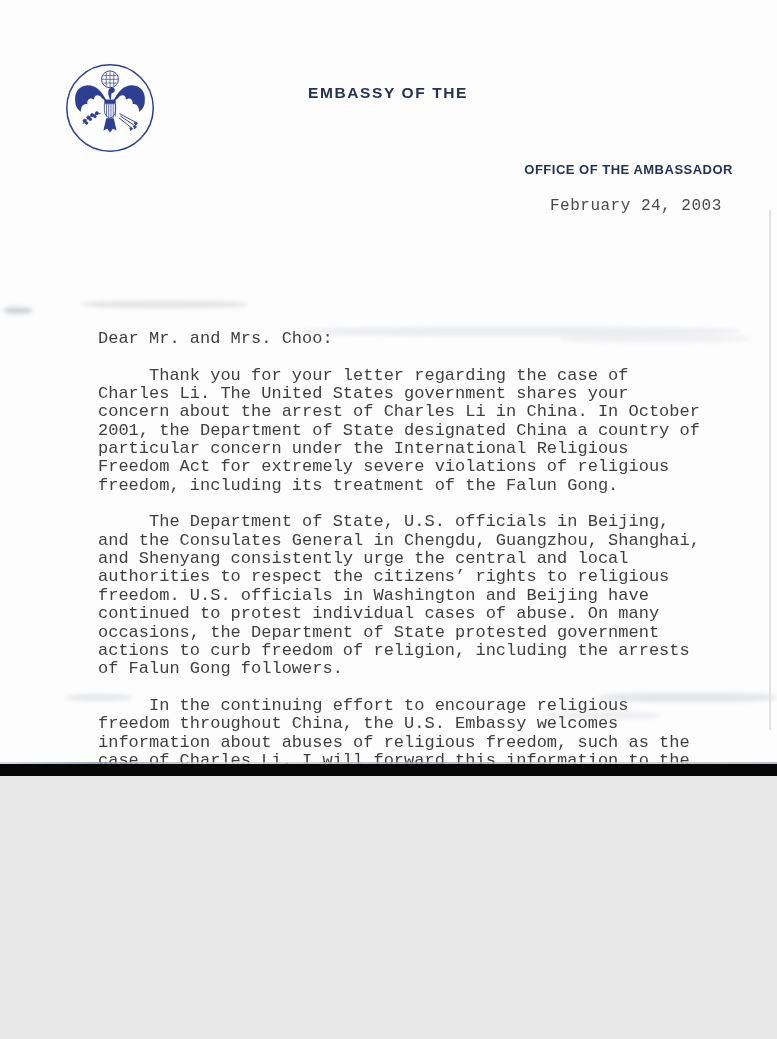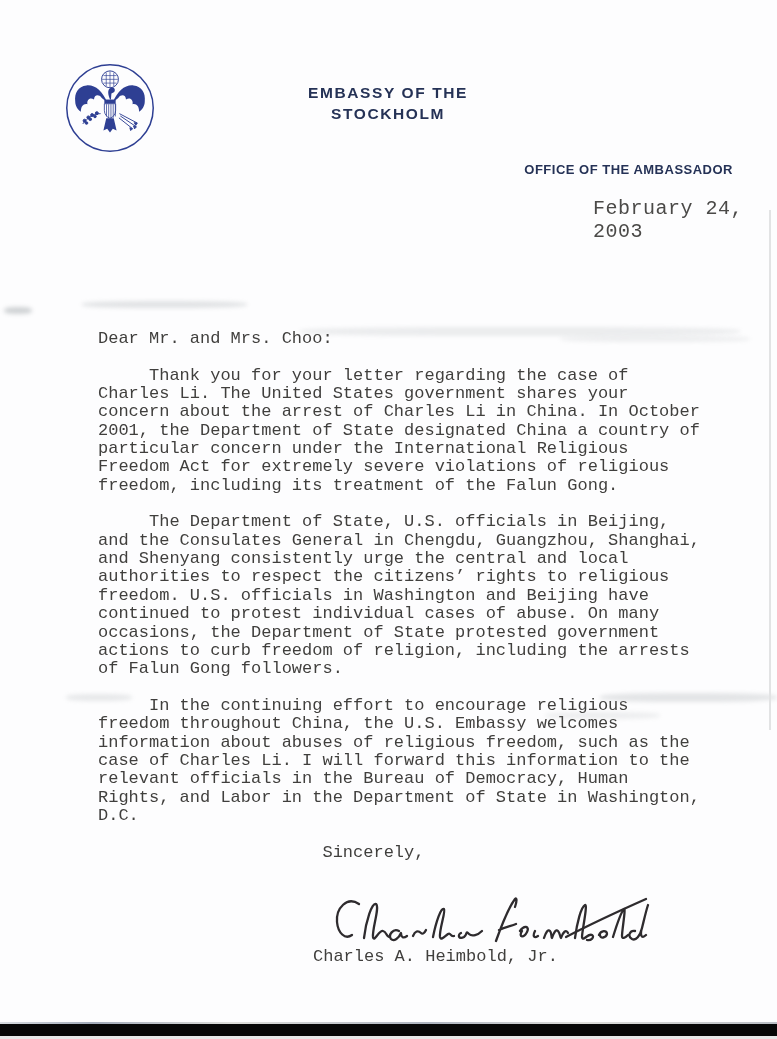--- a/index.html
+++ b/index.html
@@ -1,38 +1,38 @@
 <!DOCTYPE html>
 <html style="--page-bg: #fdfdfe; --seal: #2e3f93; --heading: #253256; --date-ink: #4b4a48; --body-ink: #403f3d; --sig-ink: #2e2b2e; --bar: #070707;"><head>
 <meta charset="utf-8">
 <style>
   html,body{margin:0;padding:0;background:#e8e8e8;}
   .page{
-    position:relative; width:777px; height:1036px;
+    position:relative; width:777px; height:776px;
     background:var(--page-bg,#fdfdfe);
     overflow:hidden;
     font-family:"Liberation Mono", monospace;
   }
   
   .seal{position:absolute; left:63px; top:61px; width:94px; height:94px; color:var(--seal,#2e3f93);}
   .embassy{
     position:absolute; left:188px; top:82px; width:400px;
     text-align:center; color:var(--heading,#253256);
     font-family:"Liberation Sans", sans-serif; font-weight:bold;
     font-size:15.5px; letter-spacing:1.6px; line-height:21px;
   }
   .office{
     position:absolute; right:44px; top:162px;
     color:var(--heading,#253256);
     font-family:"Liberation Sans", sans-serif; font-weight:bold;
     font-size:13px; letter-spacing:0.5px;margin-left:28px;
   }
   .date{
     position:absolute; left:550px; top:197px;
-    font-size:20px; color:var(--date-ink,#4b4a48); letter-spacing:0.5px;margin-left:43px;
+    font-size:16px; color:var(--date-ink,#4b4a48); letter-spacing:0.5px;
   }
   
   .body-text{
     position:absolute; left:86px; top:318px; margin:12px;
     font-family:"Liberation Mono", monospace;
     font-size:17px; line-height:18.35px;
     color:var(--body-ink,#403f3d);
     white-space:pre;
   }
   .signature{position:absolute; left:328px; top:892px; width:322px; height:64px; color:var(--sig-ink,#2e2b2e);}
@@ -93,21 +93,20 @@
     </g>
 
     <g stroke="currentColor" stroke-width="1" fill="currentColor">
       <path d="M60,56 L79,66 M61,58.5 L78,70 M59.5,60.5 L74,72" fill="none"></path>
       <path d="M79,66 l-3.2,-0.4 l1.6,2.9 Z M78,70 l-3,-0.8 l1.2,3 Z M74,72 l-2.9,-1 l0.9,3 Z"></path>
     </g>
   </svg>
 
   <div class="embassy">
     <div>EMBASSY OF THE</div>
-    <div>STOCKHOLM</div>
   </div>
 
   <div class="office">OFFICE OF THE AMBASSADOR</div>
 
   <div class="date">February 24, 2003</div>
 
   <pre class="body-text">Dear Mr. and Mrs. Choo:
 
      Thank you for your letter regarding the case of
 Charles Li. The United States government shares your

